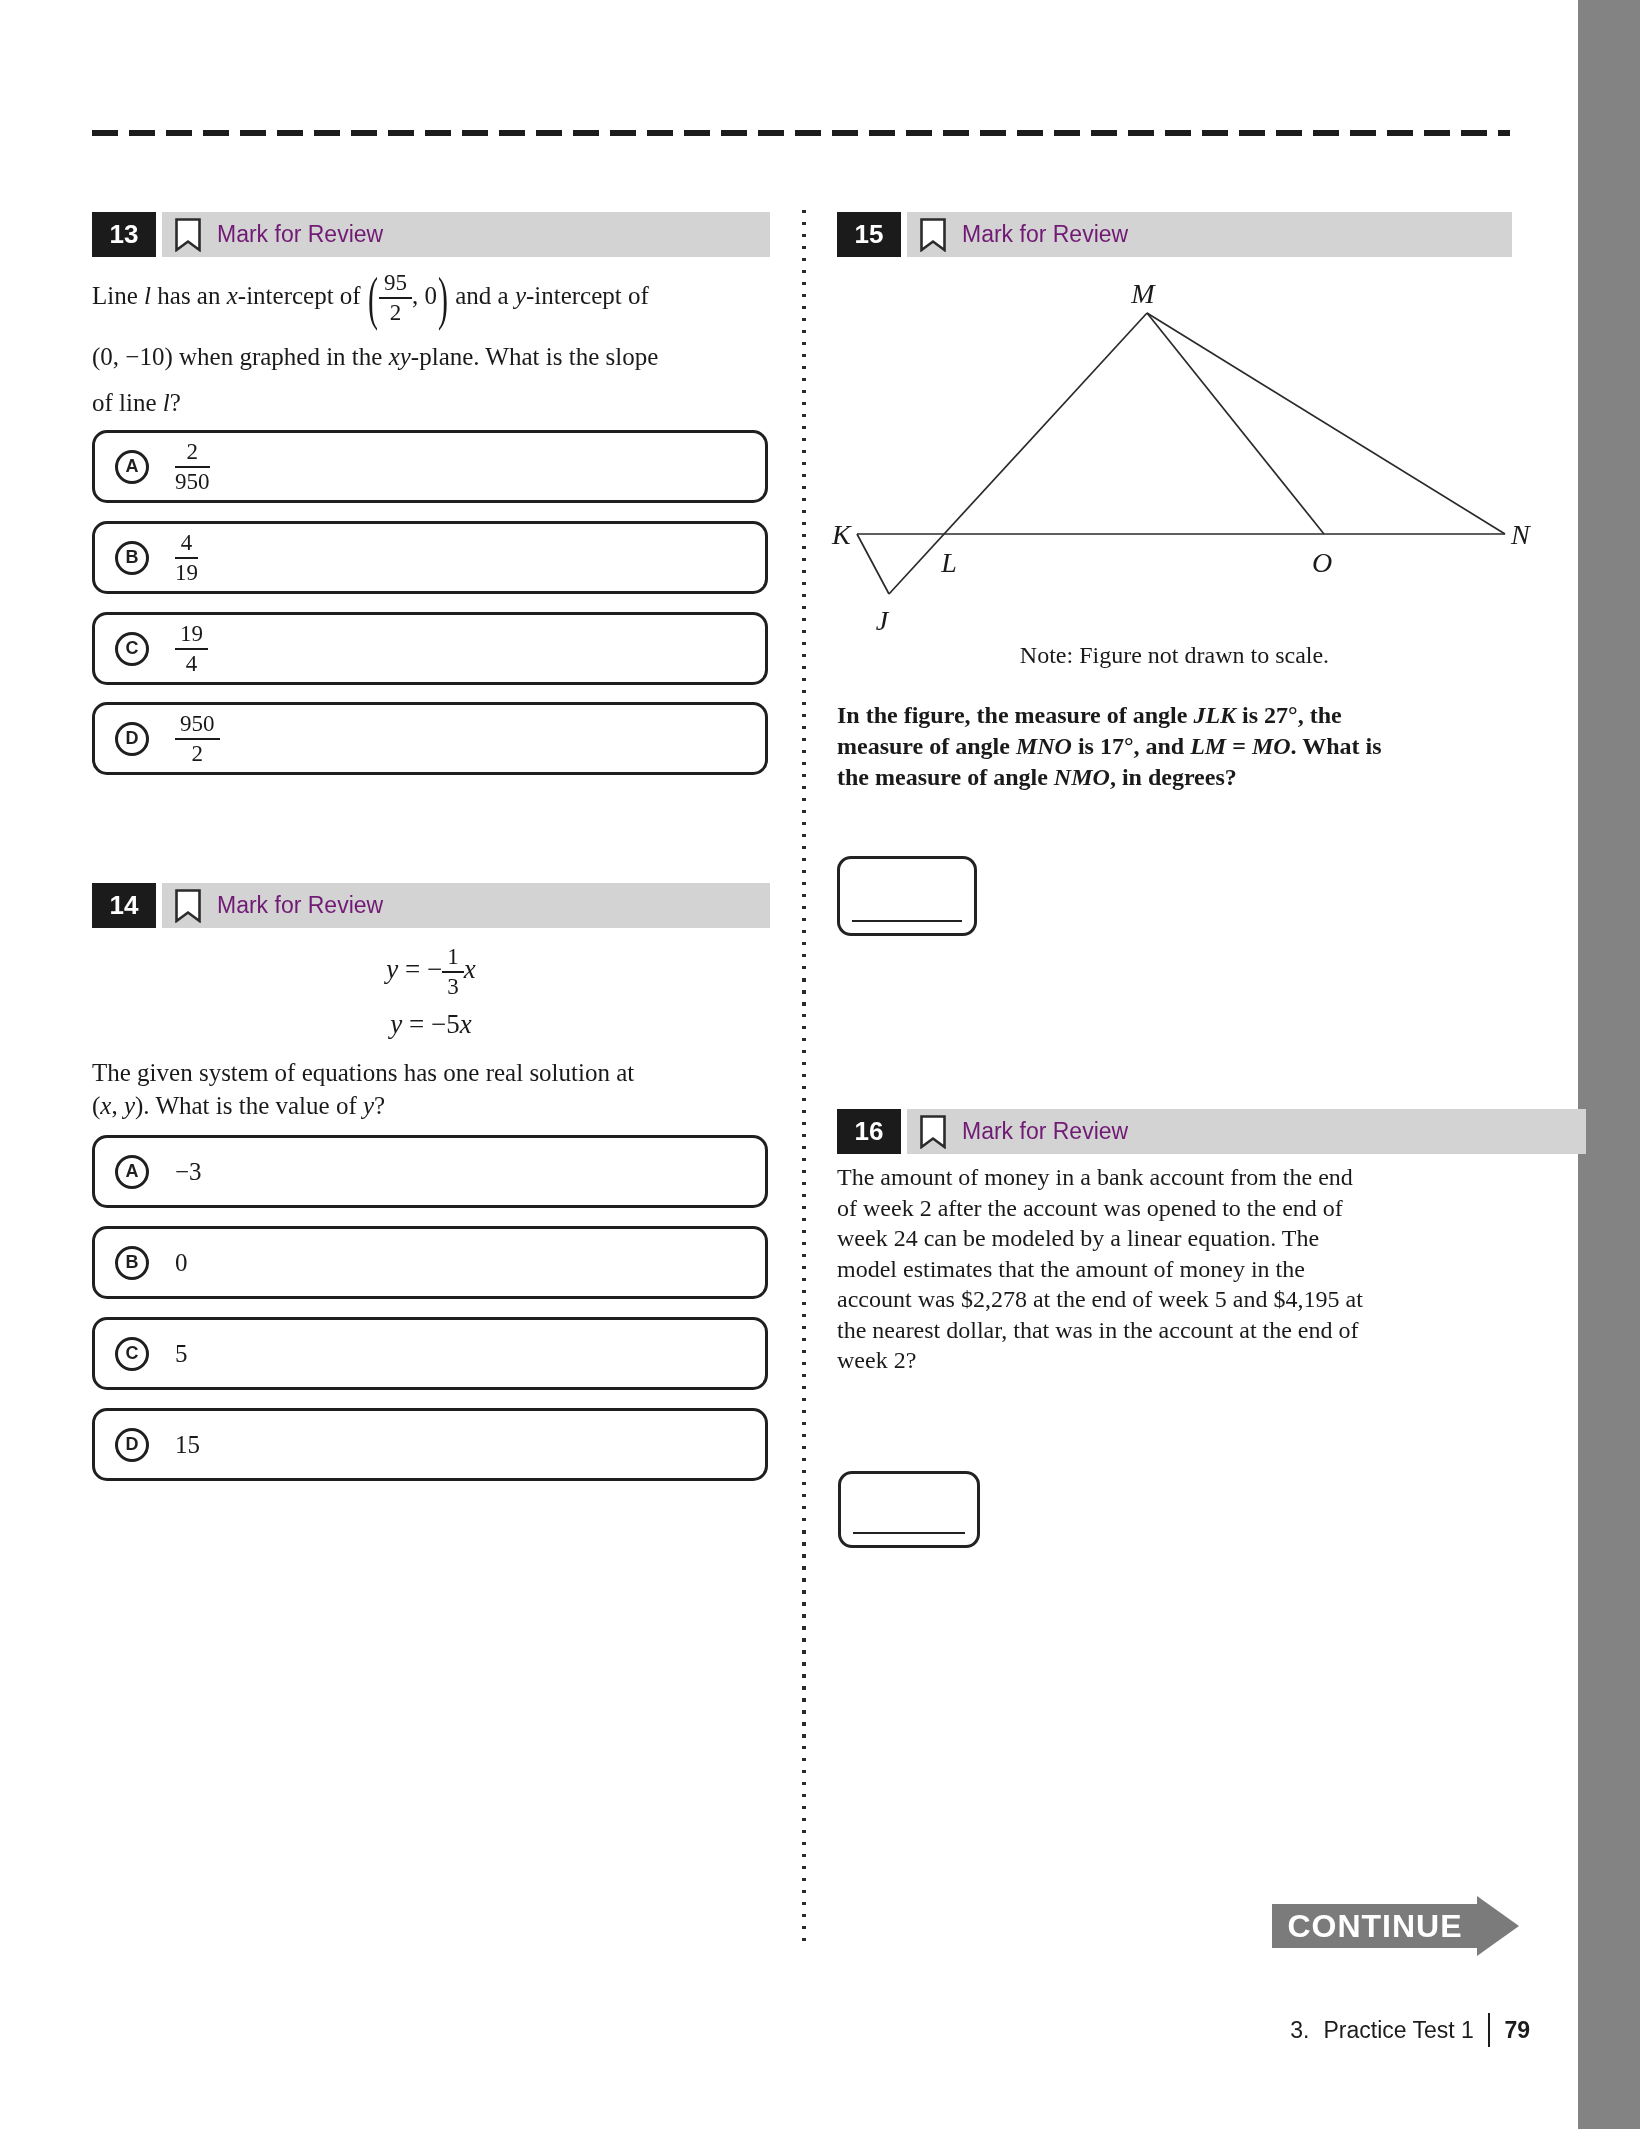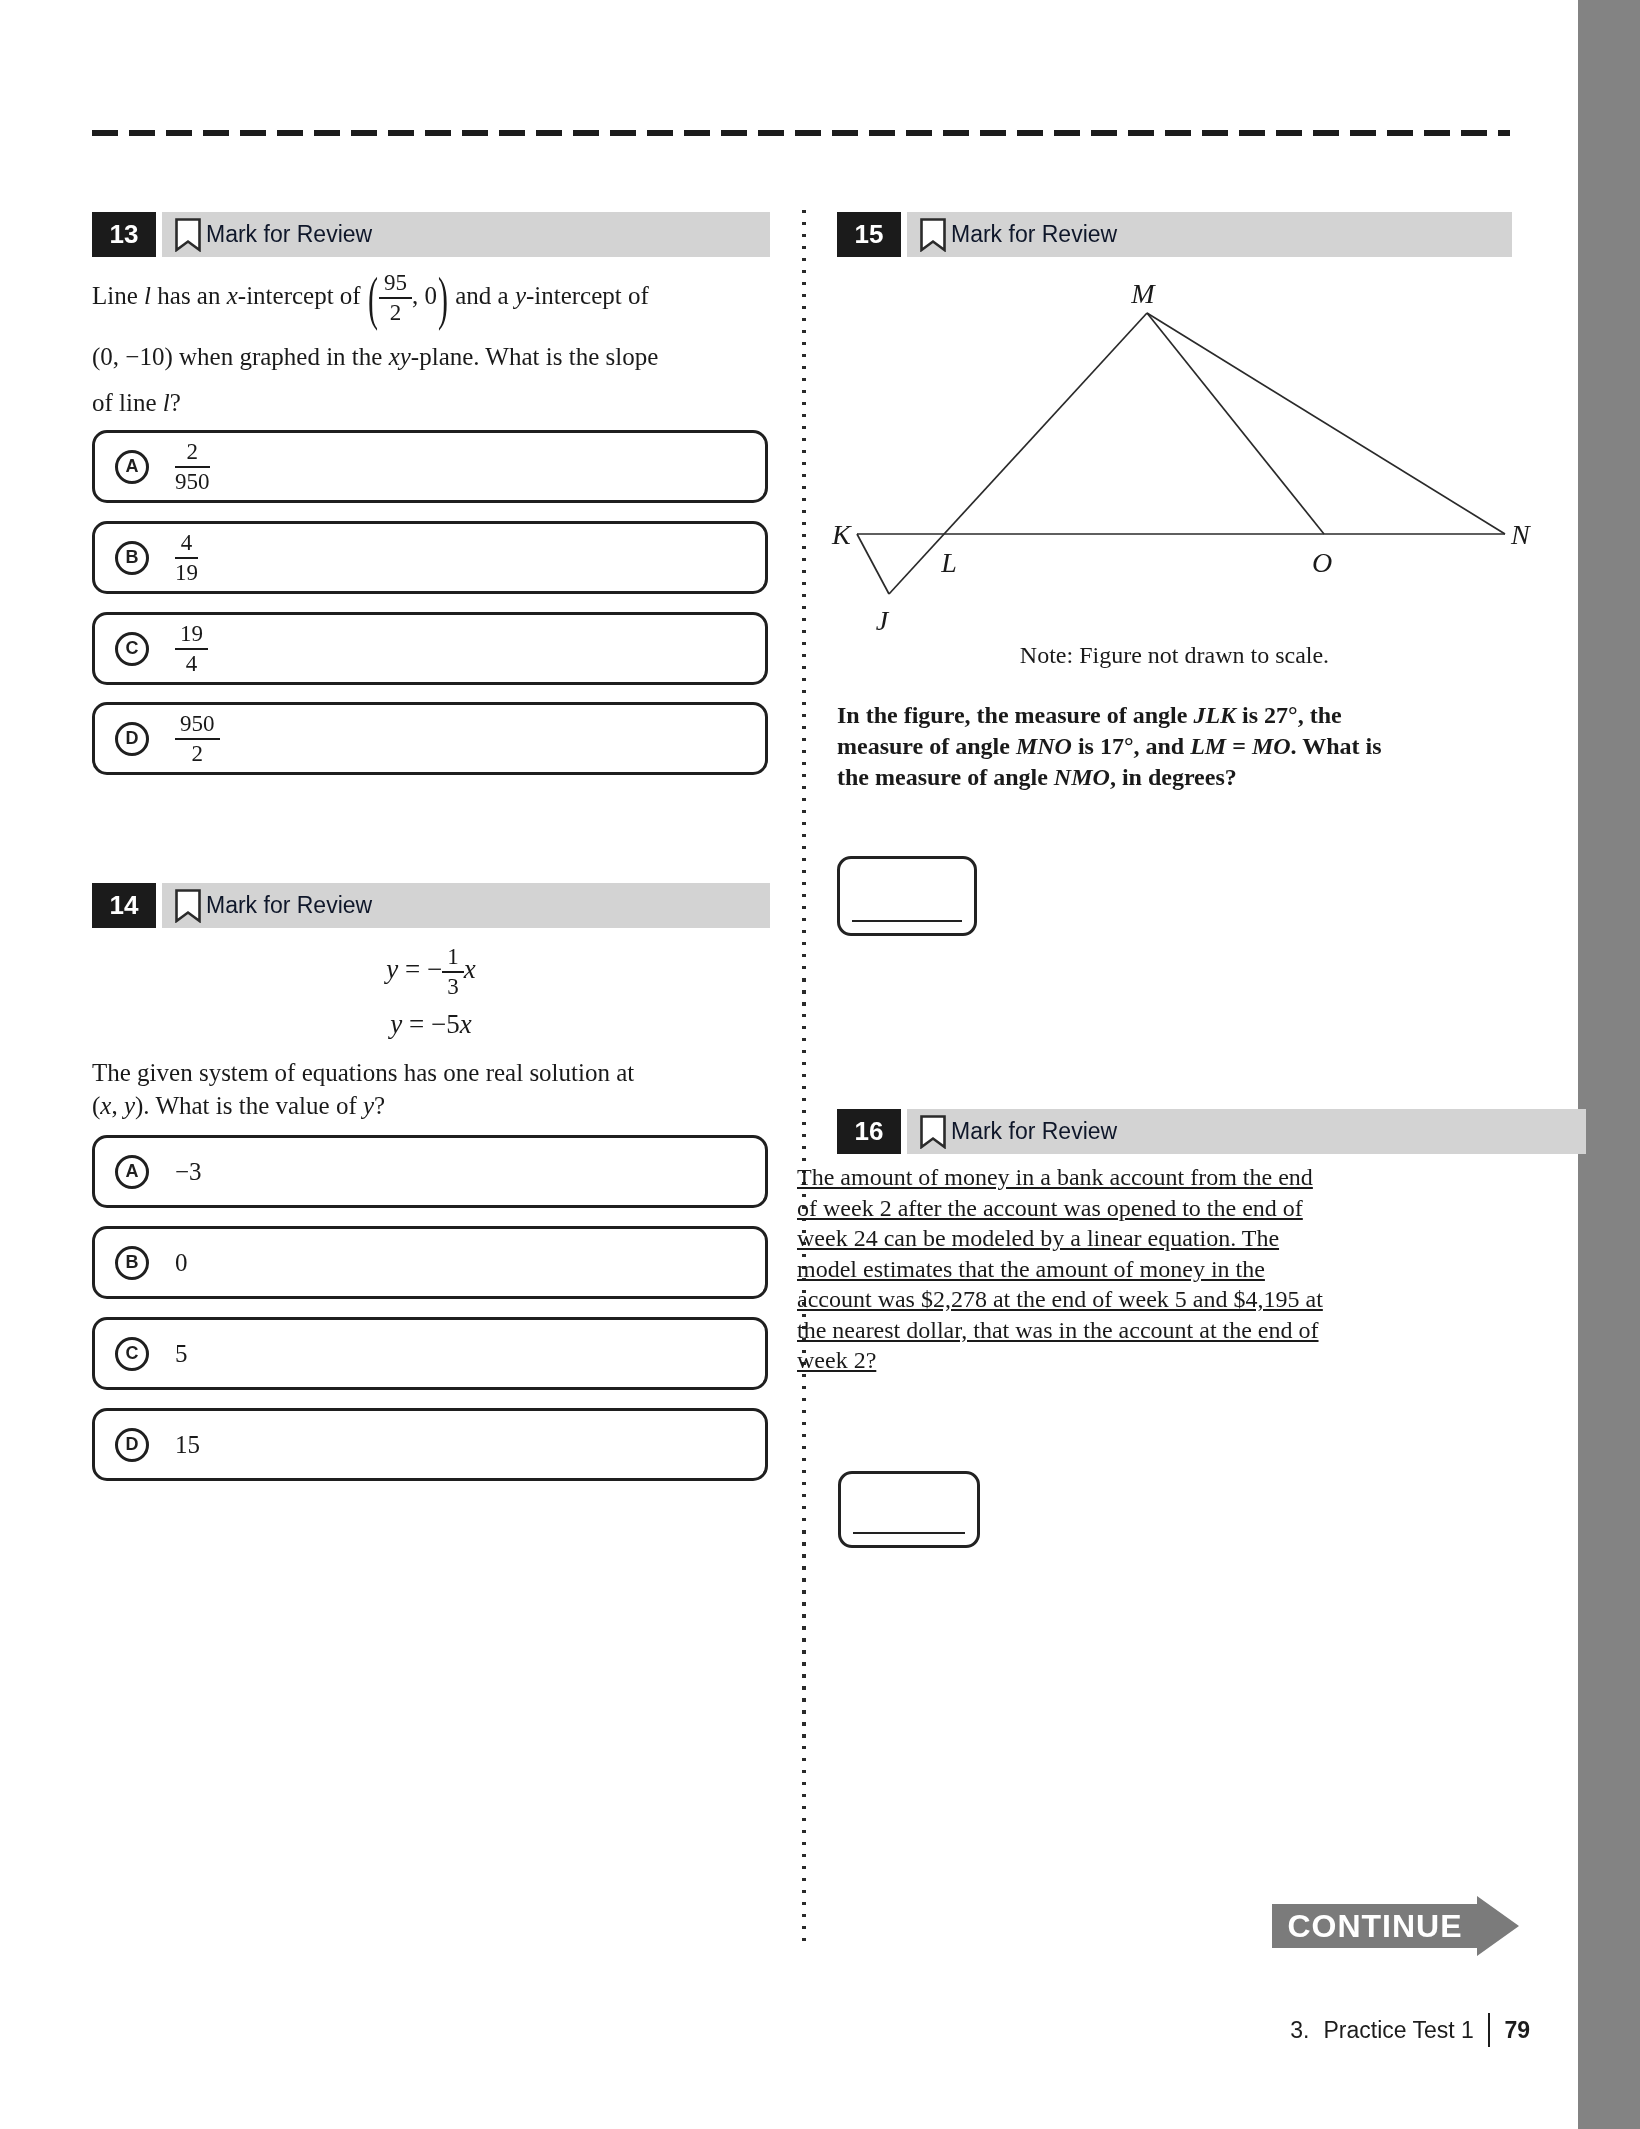--- a/index.html
+++ b/index.html
@@ -28,21 +28,21 @@
   .qbar { position:absolute; height:45px; }
   .numbox {
     position:absolute; left:0; top:0; width:64px; height:45px; background:#1b1b1b;
     color:#fff; font-size:26px; font-weight:bold; display:flex; align-items:center; justify-content:center;
   }
   .graybar {
     position:absolute; left:70px; top:0; right:0; height:45px; background:#d3d3d3;
     display:flex; align-items:center; cursor:pointer;
   }
   .bmk { margin-left:13px; flex:0 0 auto; }
-  .mfr { margin-left:5px; font-size:23px; color:#0f172a; }
+  .mfr { margin-left:16px; font-size:23px; color:#701a75; }
 
   
   .qtext { position:absolute; font-family:"Liberation Serif", serif; color:#1a1a1a; }
   .it { font-style:italic; }
   .l25 { font-size:25px; }
   .l24 { font-size:24px; }
 
   .q13text .ln1 { line-height:76px; white-space:nowrap; }
   .q13text .ln  { line-height:46px; white-space:nowrap; }
 
@@ -221,21 +221,21 @@
   <div class="qbar" style="left:837px; top:1109px; width:749px;">
     <div class="numbox">16</div>
     <div class="graybar">
       <svg class="bmk" width="26" height="34" viewBox="0 0 26 34">
           <path d="M1.5 1.5 H24.5 V32 L13 23.5 L1.5 32 Z" fill="#ffffff" stroke="#2b2b2b" stroke-width="2.6"></path>
         </svg>
       <span class="mfr">Mark for Review</span>
     </div>
   </div>
 
-  <div class="qtext l24 lh305" style="left:797px; top:1162px; width:680px;text-decoration:underline;">
+  <div class="qtext l24 lh305" style="left:837px; top:1162px; width:680px;">
     <div>The amount of money in a bank account from the end</div>
     <div>of week 2 after the account was opened to the end of</div>
     <div>week 24 can be modeled by a linear equation. The</div>
     <div>model estimates that the amount of money in the</div>
     <div>account was $2,278 at the end of week 5 and $4,195 at</div>
     <div>the nearest dollar, that was in the account at the end of</div>
     <div>week 2?</div>
   </div>
 
   <div class="ansbox" style="left:838px; top:1471px; width:142px; height:77px;">

